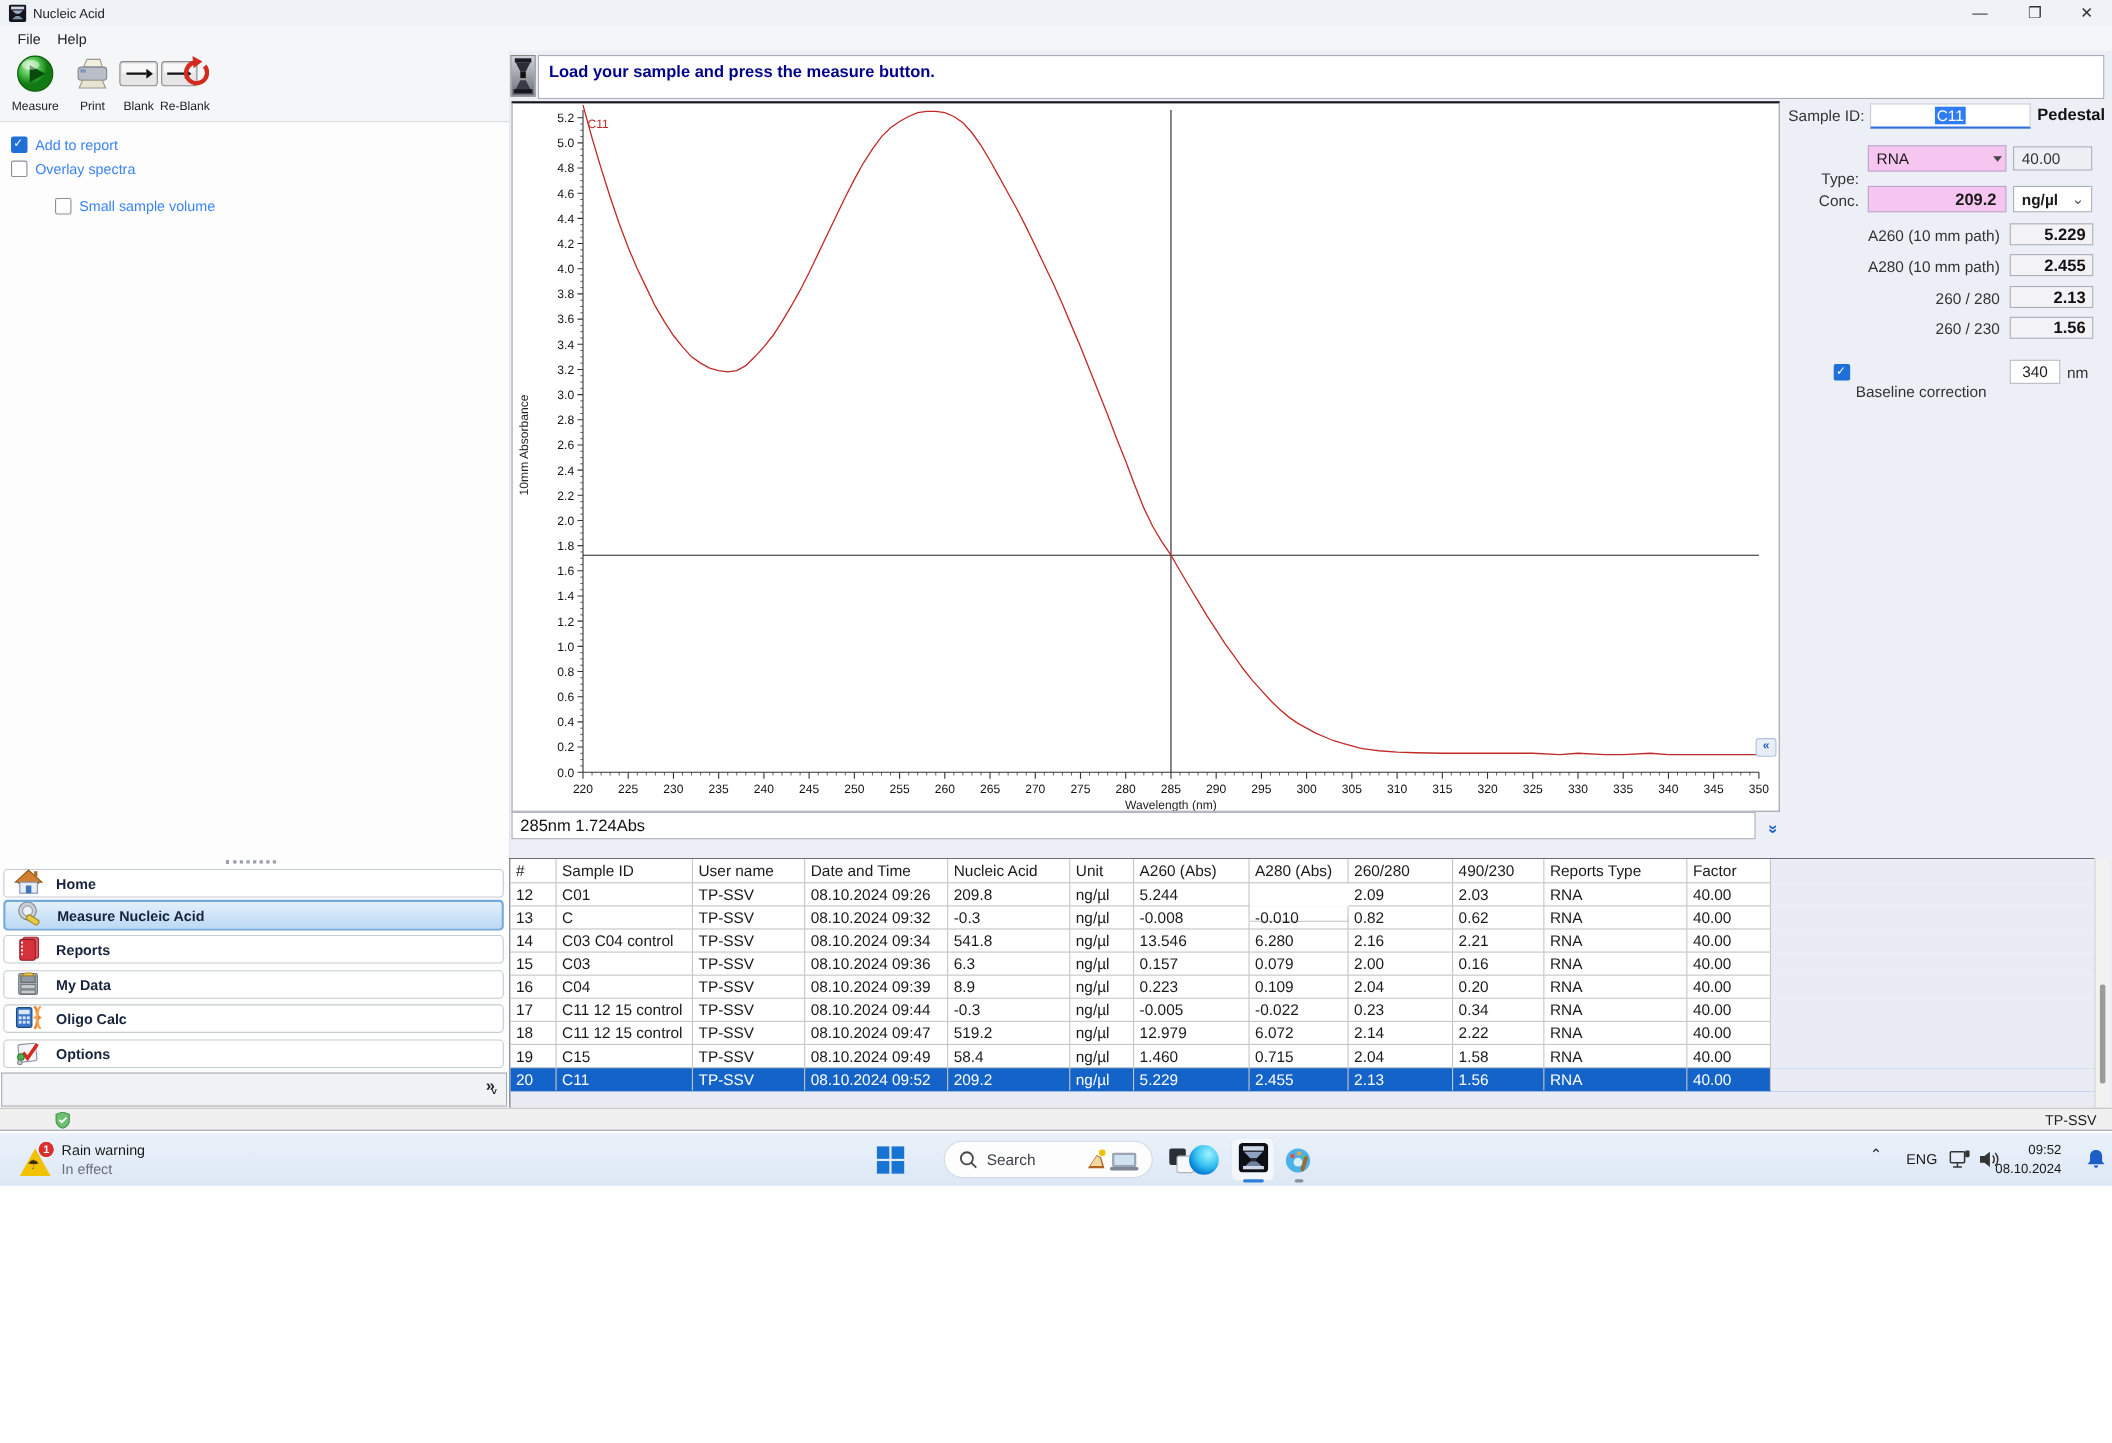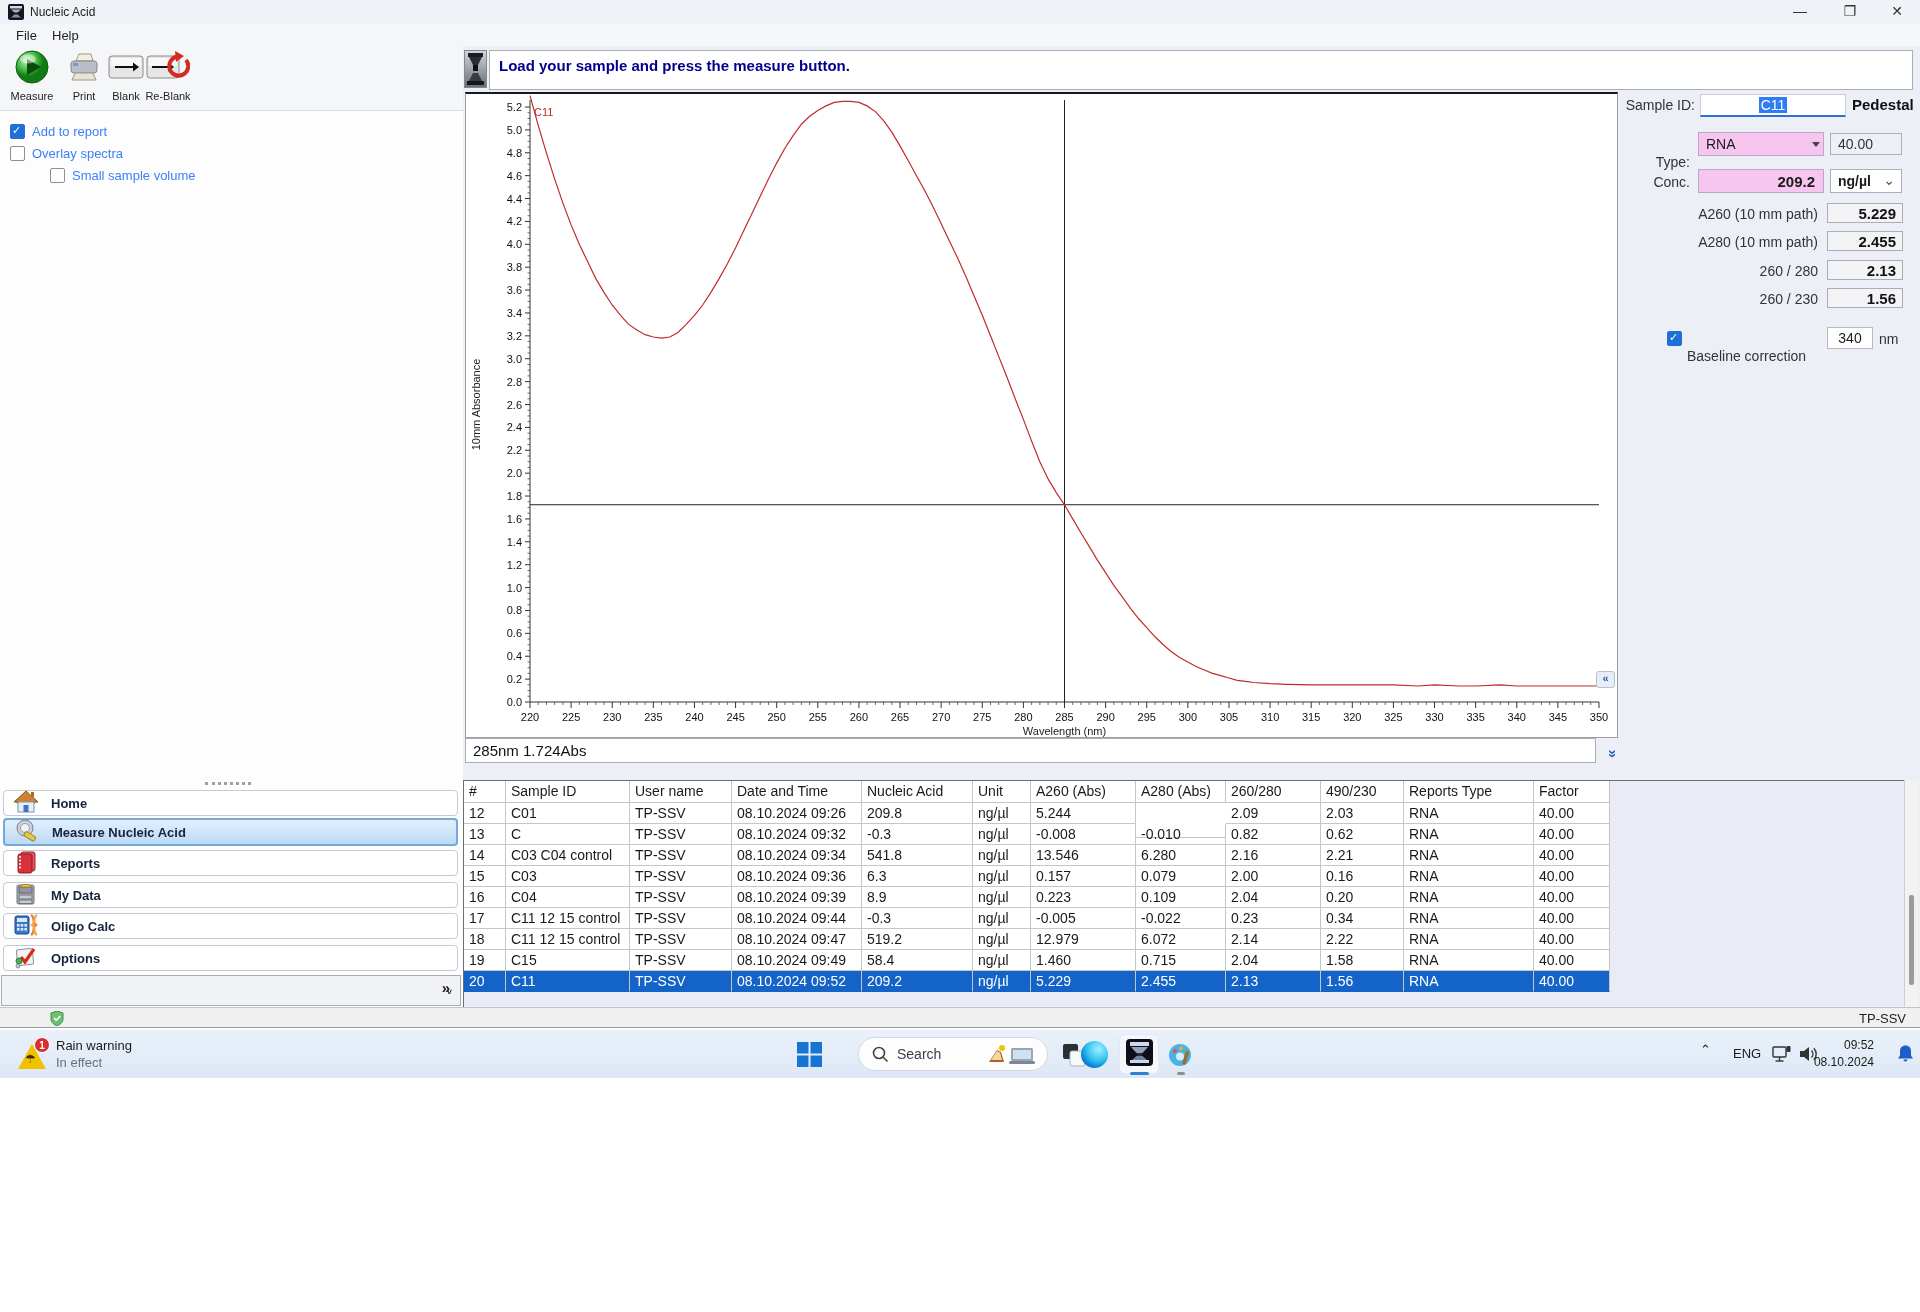--- a/index.html
+++ b/index.html
@@ -120,21 +120,21 @@
     </div>
   <div id="cbrows">
       <div class="abs cbrow" style="top: 76px;">
         <span class="cb on"></span>
         <span>Add to report</span>
       </div>
       <div class="abs cbrow" style="top: 98px;">
         <span class="cb"></span>
         <span>Overlay spectra</span>
       </div>
-      <div class="abs cbrow" style="top: 120px; padding-left: 40px;">
+      <div class="abs cbrow" style="top: 132px; padding-left: 40px;">
         <span class="cb"></span>
         <span>Small sample volume</span>
       </div>
     </div>
   <div class="abs splitdots" style="left:205px;top:736px;"></div>
   <div id="navlist">
       <div class="abs navitem" style="top: 744px;">
         <span><svg width="26" height="24">
             <polygon points="13,1 25,12 22,12 22,13 4,13 4,12 1,12" fill="#d08030" stroke="#8a5518"></polygon>
             <rect x="5" y="12" width="16" height="10" fill="#e9edf5" stroke="#7d93b5"></rect>

